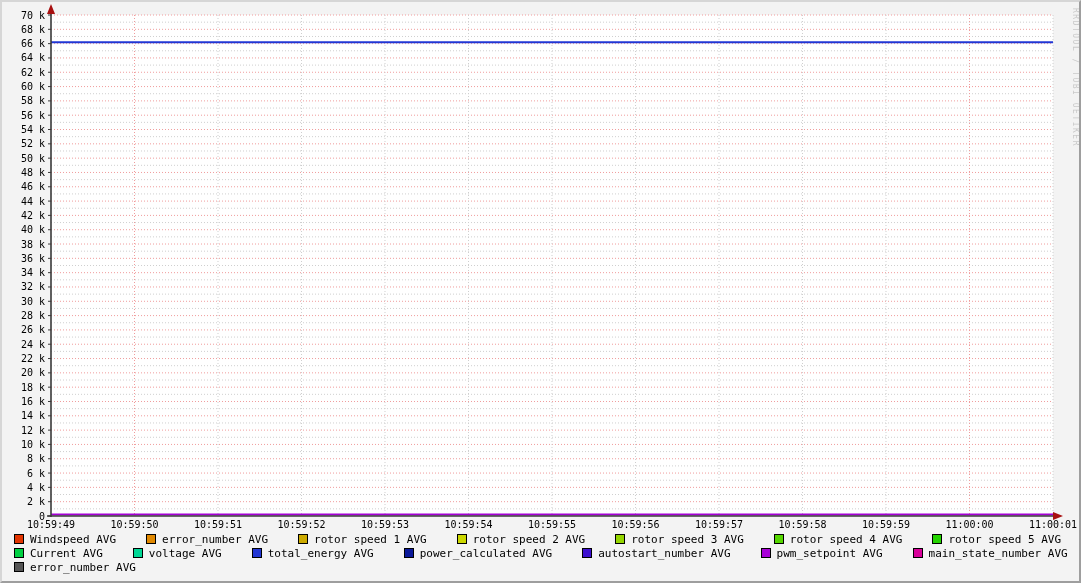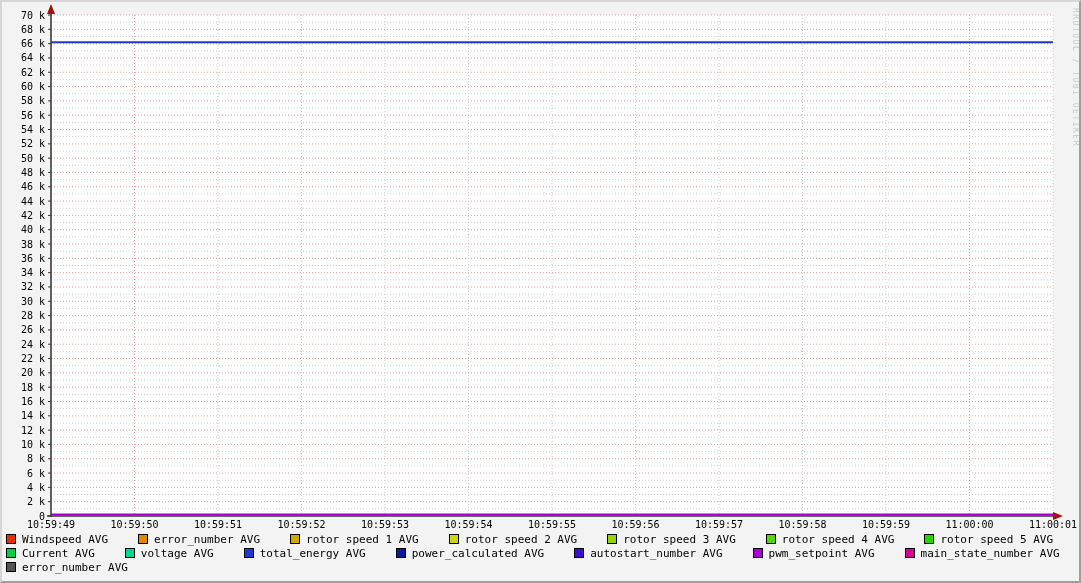--- a/index.html
+++ b/index.html
@@ -11,21 +11,21 @@
     background:#f3f3f3;
     font-family:"DejaVu Sans Mono","Liberation Mono",monospace;
     overflow:hidden;
   }
   svg text{font-family:"DejaVu Sans Mono","Liberation Mono",monospace;}
   .legend{
     position:absolute;left:0;top:531px;width:100%;
     font-size:11px;color:#000;
   }
   .legend-row{
-    padding-left:4px;height:14px;line-height:14px;white-space:nowrap;
+    padding-left:12px;height:14px;line-height:14px;white-space:nowrap;
   }
   .legend-item{display:inline-block;margin-right:30px;}
   .swatch{
     display:inline-block;width:8px;height:8px;
     border:1px solid #000;margin-right:6px;vertical-align:-1px;
   }
 </style>
 </head>
 <body>
 

